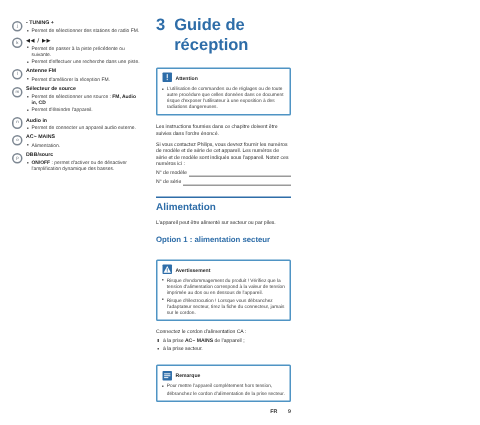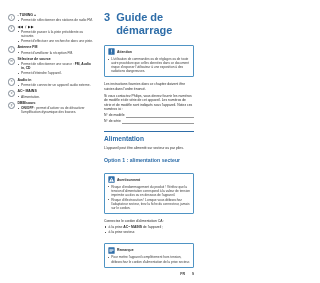--- a/index.html
+++ b/index.html
@@ -148,21 +148,21 @@
         </div>
       </li>
 
     </ul>
   </div>
 
   <div class="col col-right">
 
     <div class="chapter">
       <span class="chapter-num">3</span>
-      <span class="chapter-title">Guide de démarrage</span>
+      <span class="chapter-title">Guide de réception</span>
     </div>
 
     <div class="callout">
       <div class="callout-head">
         <svg class="cal-icon" viewBox="0 0 20 20">
           <rect x="1" y="1" width="18" height="18" rx="1.5" fill="#2e6da8"></rect>
           <rect x="9" y="4" width="2" height="8" fill="#ffffff"></rect>
           <rect x="9" y="13.5" width="2" height="2" fill="#ffffff"></rect>
         </svg>
         <span class="cal-title">Attention</span>

